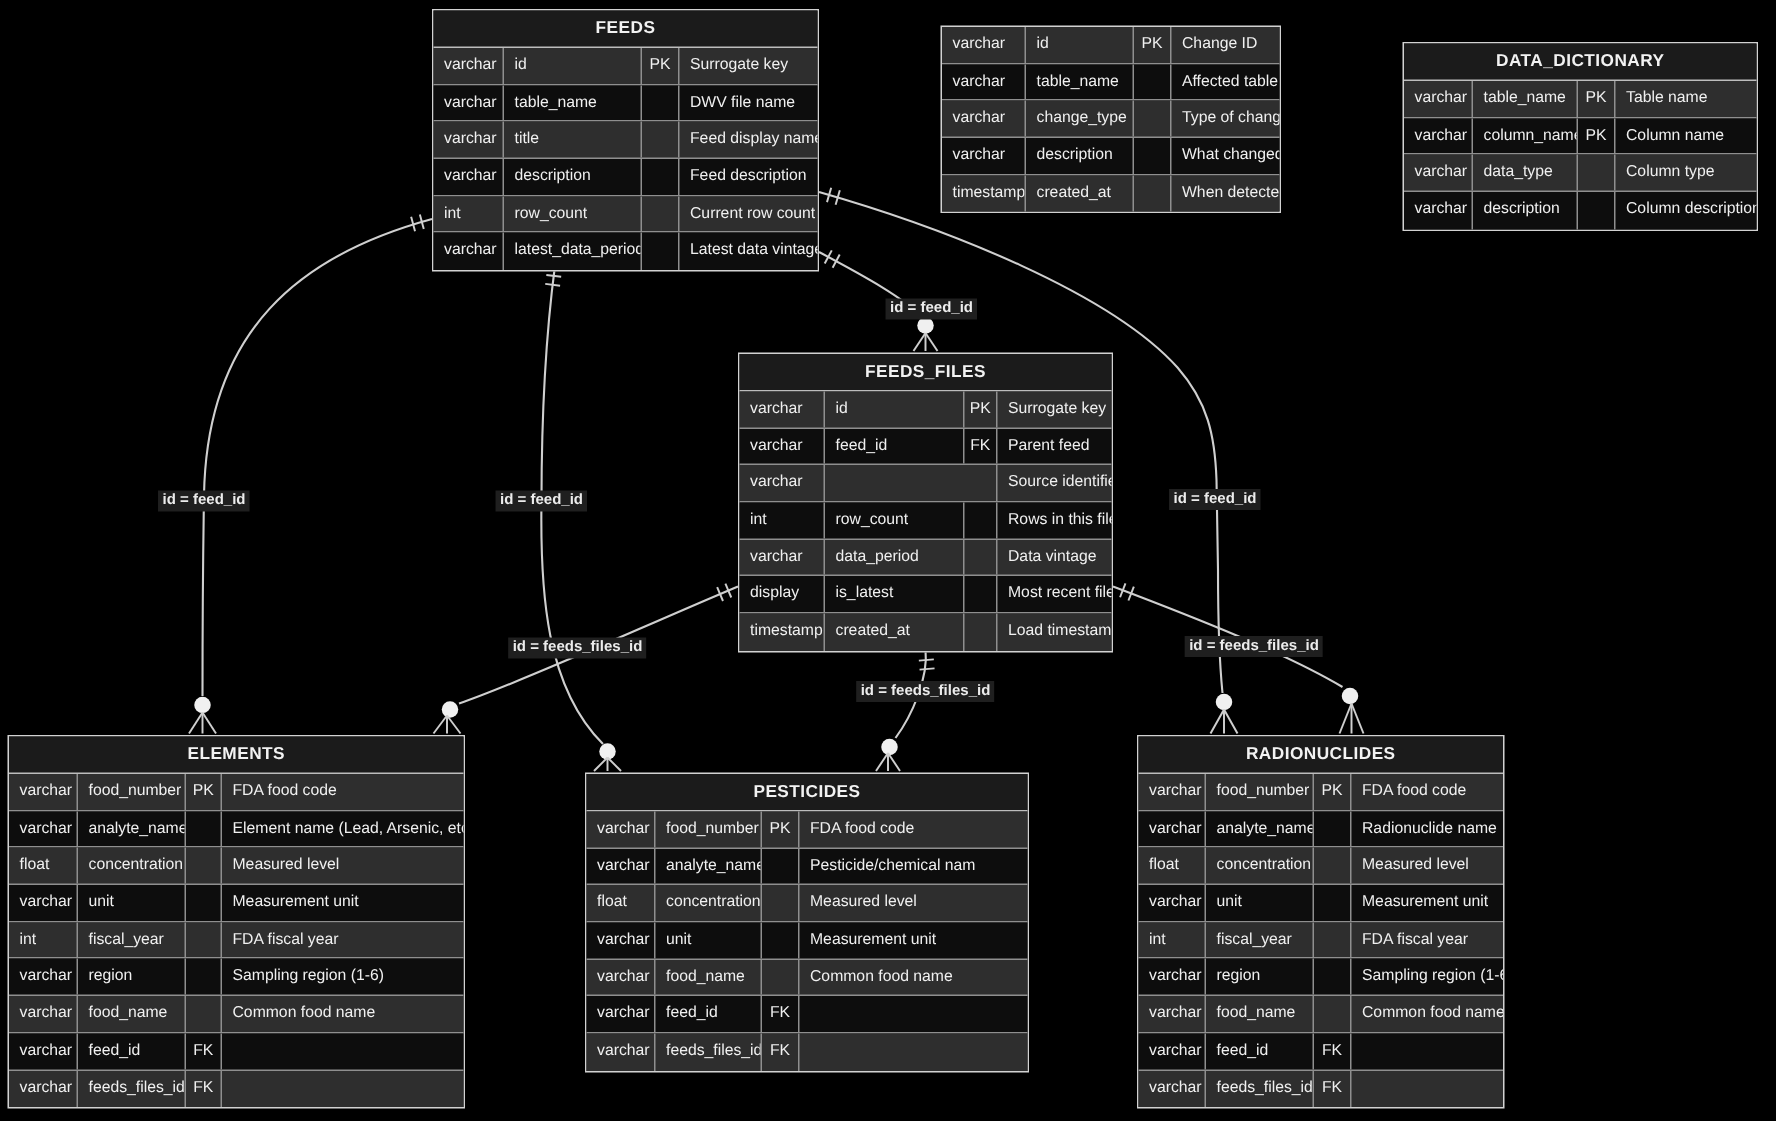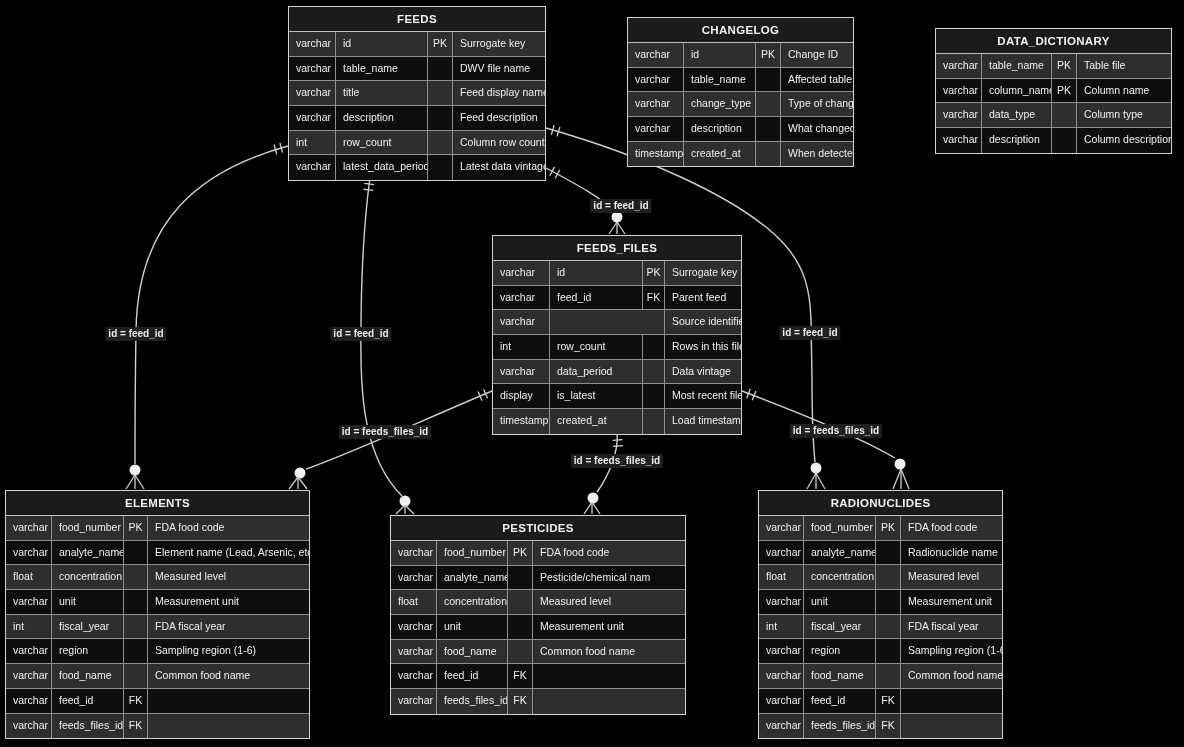--- a/index.html
+++ b/index.html
@@ -120,31 +120,30 @@
         <div class="erow dark">
           <div class="cell" style="width: 47px;">varchar</div>
           <div class="cell" style="width: 92px;">description</div>
           <div class="cell key" style="width: 25px;"></div>
           <div class="cell" style="width: 92px;">Feed description</div>
         </div>
         <div class="erow light">
           <div class="cell" style="width: 47px;">int</div>
           <div class="cell" style="width: 92px;">row_count</div>
           <div class="cell key" style="width: 25px;"></div>
-          <div class="cell" style="width: 92px;">Column row count</div>
+          <div class="cell" style="width: 92px;">Current row count</div>
         </div>
         <div class="erow dark">
           <div class="cell" style="width: 47px;">varchar</div>
           <div class="cell" style="width: 92px;">latest_data_period</div>
           <div class="cell key" style="width: 25px;"></div>
           <div class="cell" style="width: 92px;">Latest data vintage</div>
         </div>
       </div>
       <div class="entity" style="left: 627px; top: 17px; width: 227px;">
-        <div class="entity-title">CHANGELOG</div>
         <div class="erow light">
           <div class="cell" style="width: 56px;">varchar</div>
           <div class="cell" style="width: 72px;">id</div>
           <div class="cell key" style="width: 25px;">PK</div>
           <div class="cell" style="width: 72px;">Change ID</div>
         </div>
         <div class="erow dark">
           <div class="cell" style="width: 56px;">varchar</div>
           <div class="cell" style="width: 72px;">table_name</div>
           <div class="cell key" style="width: 25px;"></div>
@@ -168,21 +167,21 @@
           <div class="cell key" style="width: 25px;"></div>
           <div class="cell" style="width: 72px;">When detected</div>
         </div>
       </div>
       <div class="entity" style="left: 935px; top: 28px; width: 237px;">
         <div class="entity-title">DATA_DICTIONARY</div>
         <div class="erow light">
           <div class="cell" style="width: 46px;">varchar</div>
           <div class="cell" style="width: 70px;">table_name</div>
           <div class="cell key" style="width: 25px;">PK</div>
-          <div class="cell" style="width: 94px;">Table file</div>
+          <div class="cell" style="width: 94px;">Table name</div>
         </div>
         <div class="erow dark">
           <div class="cell" style="width: 46px;">varchar</div>
           <div class="cell" style="width: 70px;">column_name</div>
           <div class="cell key" style="width: 25px;">PK</div>
           <div class="cell" style="width: 94px;">Column name</div>
         </div>
         <div class="erow light">
           <div class="cell" style="width: 46px;">varchar</div>
           <div class="cell" style="width: 70px;">data_type</div>

